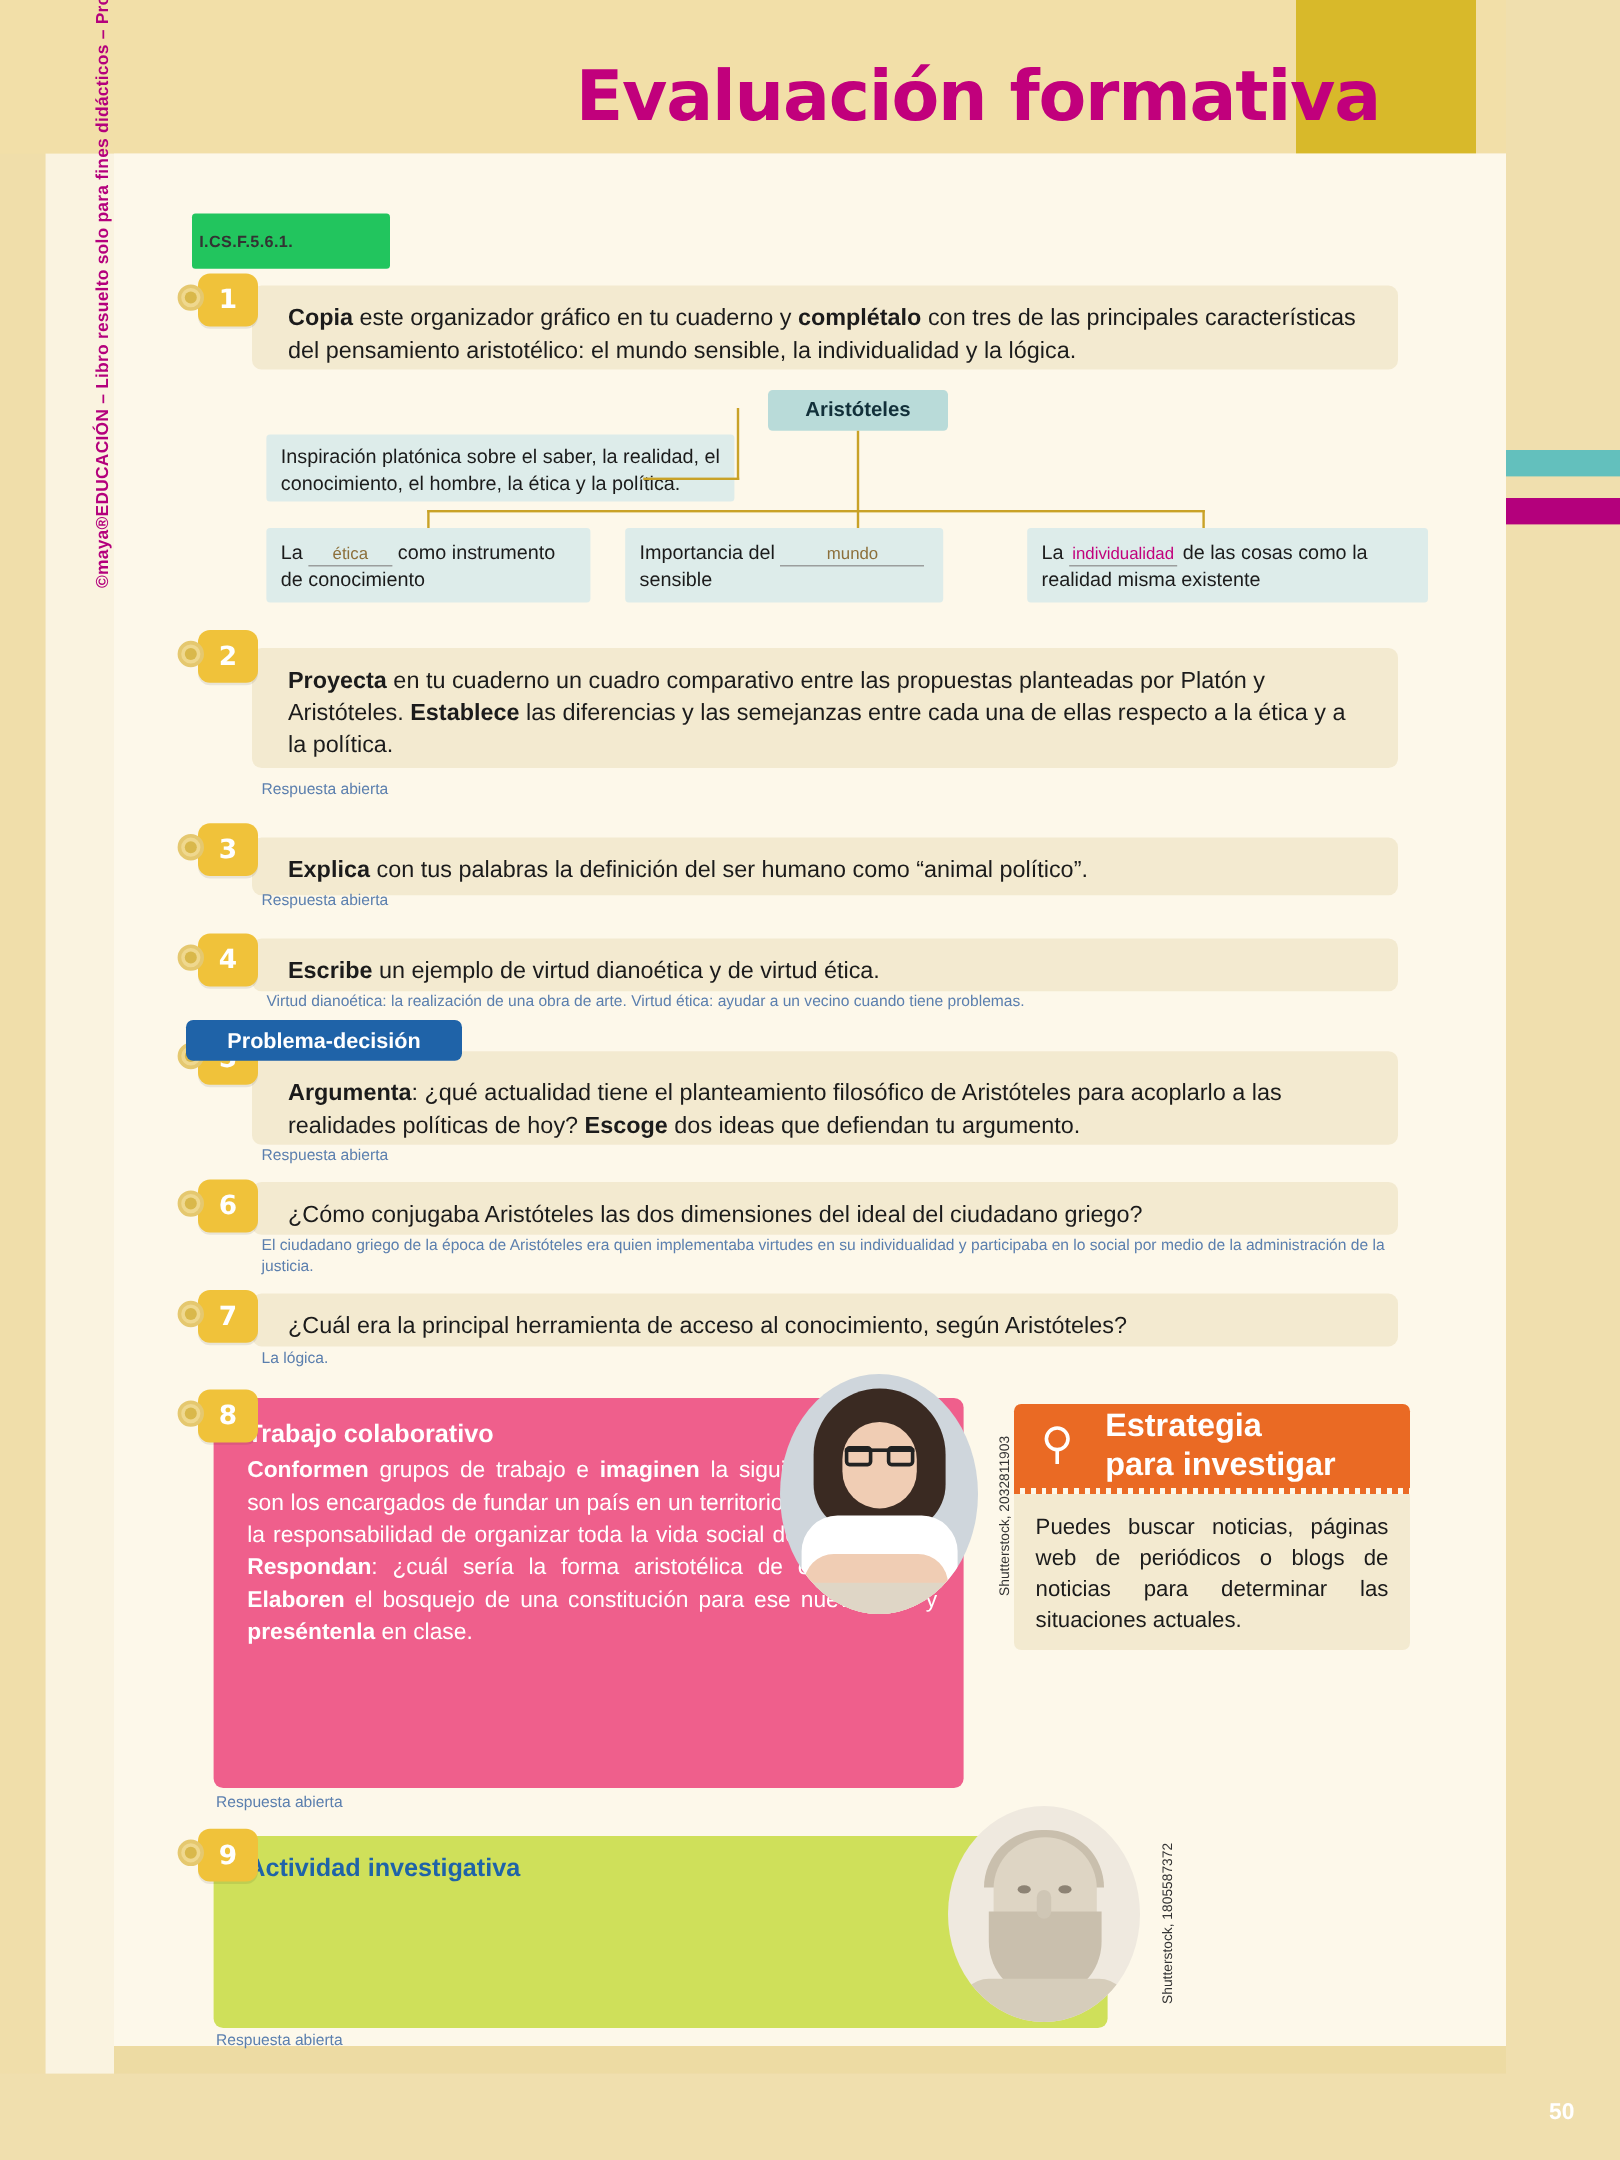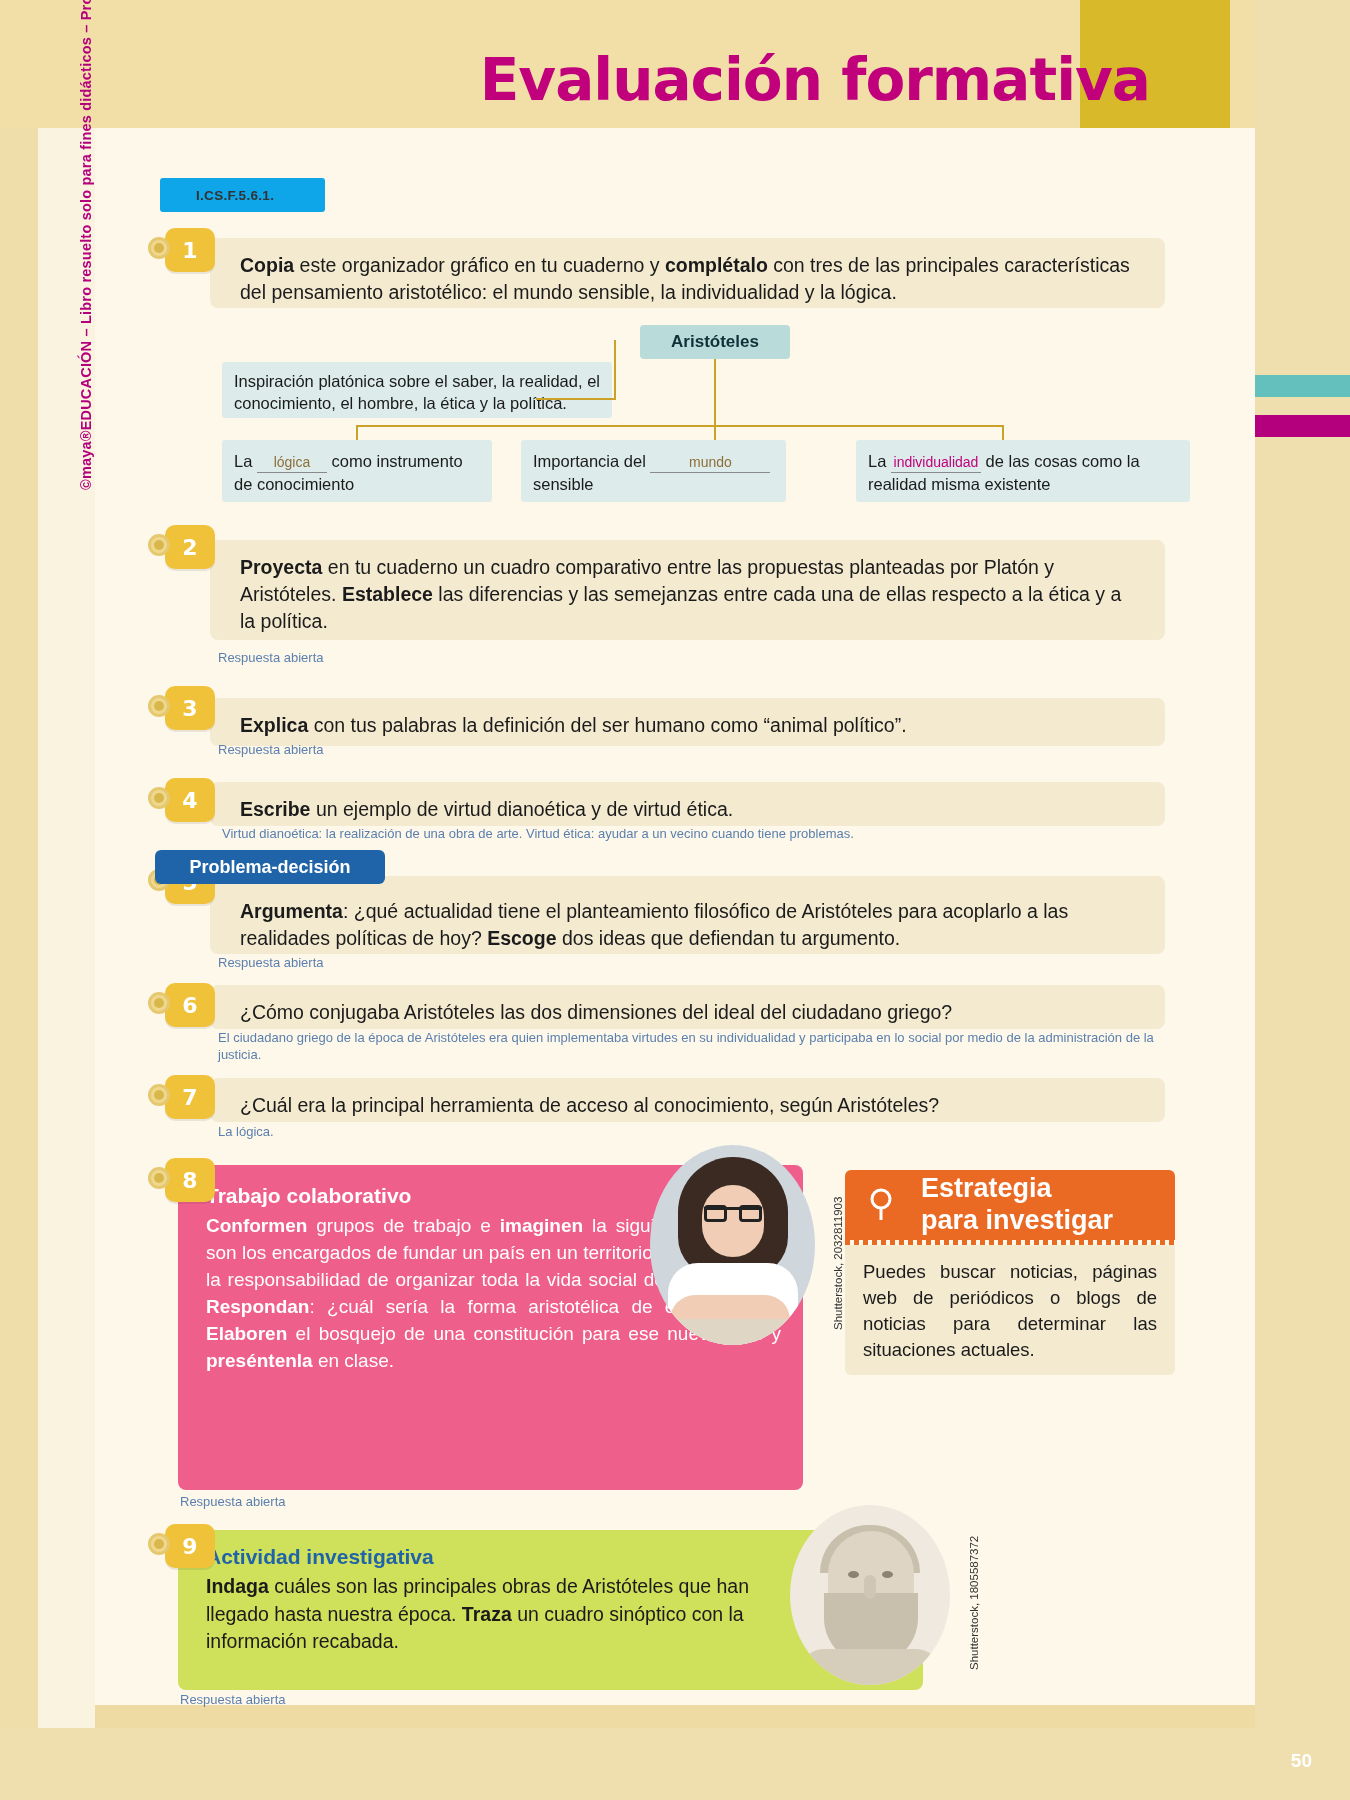--- a/index.html
+++ b/index.html
@@ -33,23 +33,23 @@
   
   .side-text{
     position:absolute;left:78px;top:490px;
     transform-origin:left top;transform:rotate(-90deg);
     white-space:nowrap;font-size:14.5px;font-weight:bold;color:#b4007c;
     letter-spacing:.2px;
   }
 
   
   .code-tag{
-    position:absolute;left:160px;top:178px;width:165px;height:34px;
-    background:#0ea5e9;border-radius:3px;
-    display:flex;align-items:center;padding-left:36px;box-sizing:border-box;
+    position:absolute;left:160px;top:178px;width:165px;height:46px;
+    background:#22c55e;border-radius:3px;
+    display:flex;align-items:center;padding-left:6px;box-sizing:border-box;
     font-size:13.5px;font-weight:bold;color:#333;letter-spacing:.3px;
   }
 
   
   .bullet{
     position:absolute;width:50px;height:44px;border-radius:10px;
     background:#f0c23a;box-shadow:0 2px 0 rgba(0,0,0,.08);
     display:flex;align-items:center;justify-content:center;
     color:#fff;font-size:22px;font-weight:bold;z-index:6;
     font-family:"DejaVu Sans",sans-serif;
@@ -200,21 +200,21 @@
 <div class="org-left">Inspiración platónica sobre el saber, la realidad, el conocimiento, el hombre, la ética y la política.</div>
 <div class="connector" style="left:714px;top:359px;width:2px;height:82px;"></div>
 <div class="connector" style="left:356px;top:425px;width:2px;height:16px;"></div>
 <div class="connector" style="left:356px;top:425px;width:648px;height:2px;"></div>
 <div class="connector" style="left:1002px;top:425px;width:2px;height:16px;"></div>
 <div class="connector" style="left:536px;top:398px;width:80px;height:2px;"></div>
 <div class="connector" style="left:614px;top:340px;width:2px;height:60px;"></div>
 
 <div class="org-cell org-c1">
   <span>La</span>
-  <span class="blank">lógica</span>
+  <span class="blank">ética</span>
   <span>como instrumento de conocimiento</span>
 </div>
 <div class="org-cell org-c2">
   <span>Importancia del</span>
   <span class="blank" style="min-width:120px">mundo</span>
   <span>sensible</span>
 </div>
 <div class="org-cell org-c3">
   <span>La</span>
   <span class="blank pink" style="min-width:90px">individualidad</span>
@@ -303,21 +303,20 @@
   </div>
 </div>
 <div class="dash-line"></div>
 <div class="estrat-body">Puedes buscar noticias, páginas web de periódicos o blogs de noticias para determinar las situaciones actuales.</div>
 
 <div class="bullet" style="left:165px;top:1524px;">
   <span>9</span>
 </div>
 <div class="green-box">
   <div class="head">Actividad investigativa</div>
-  <div style="width:600px"><b>Indaga</b> cuáles son las principales obras de Aristóteles que han llegado hasta nuestra época. <b>Traza</b> un cuadro sinóptico con la información recabada.</div>
 </div>
 <div class="bust">
   <div class="hair"></div>
     <div class="head"></div>
     <div class="beard"></div>
   <div class="eye1"></div>
     <div class="eye2"></div>
     <div class="nose"></div>
     <div class="shoulder"></div>
 </div>

